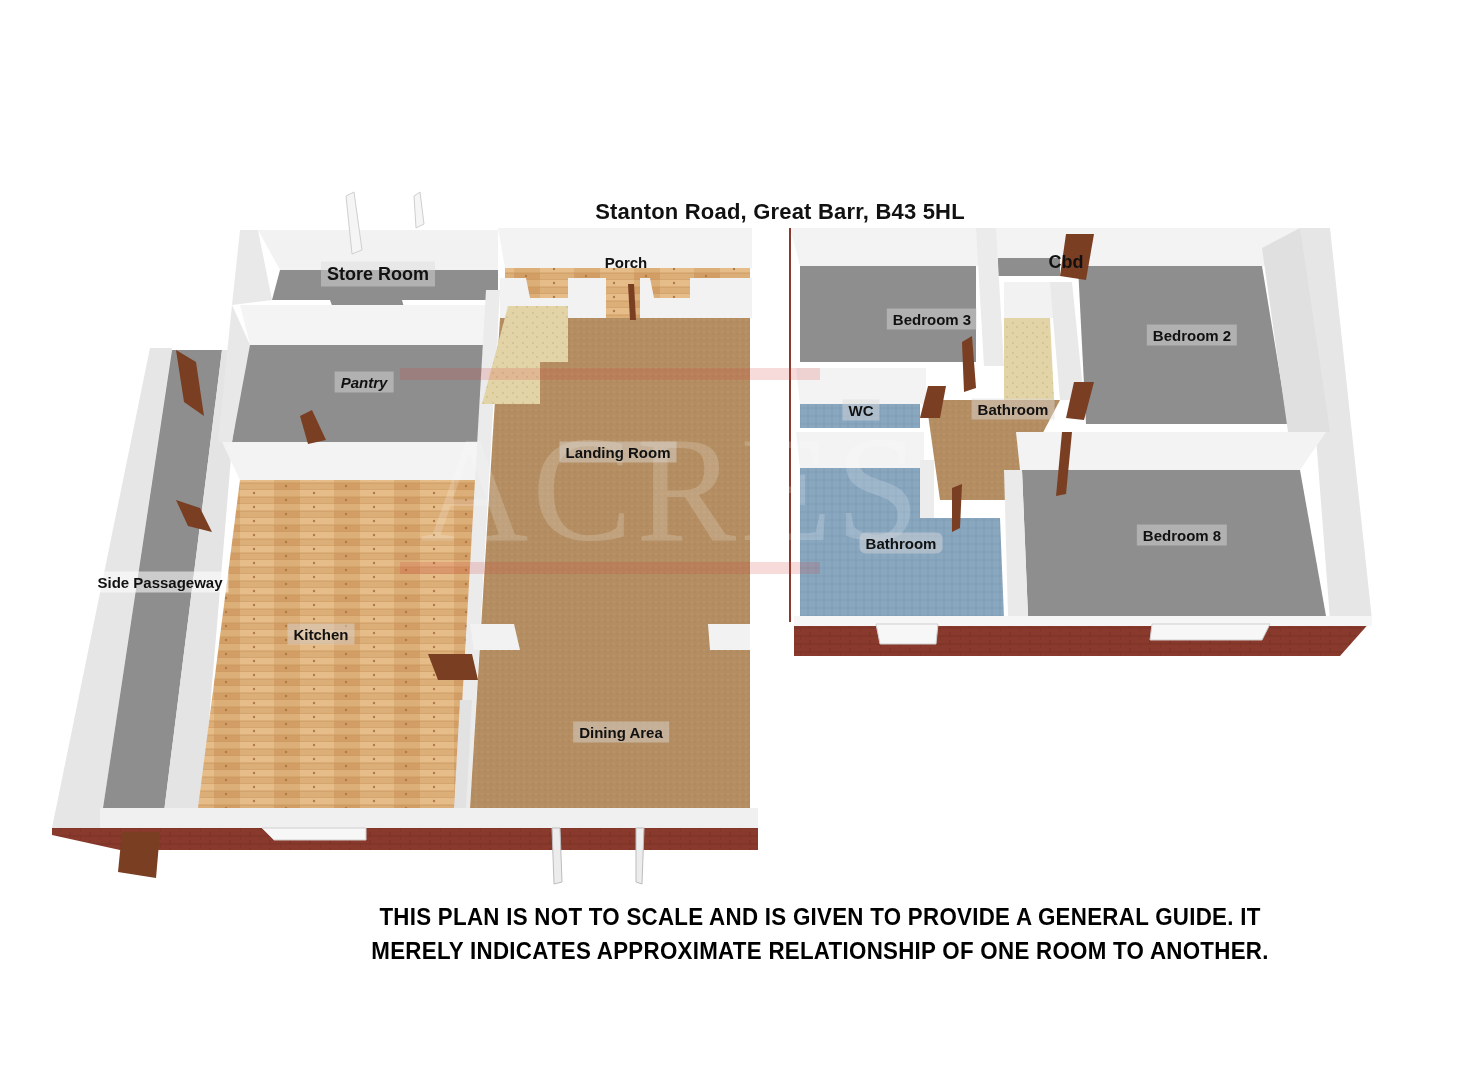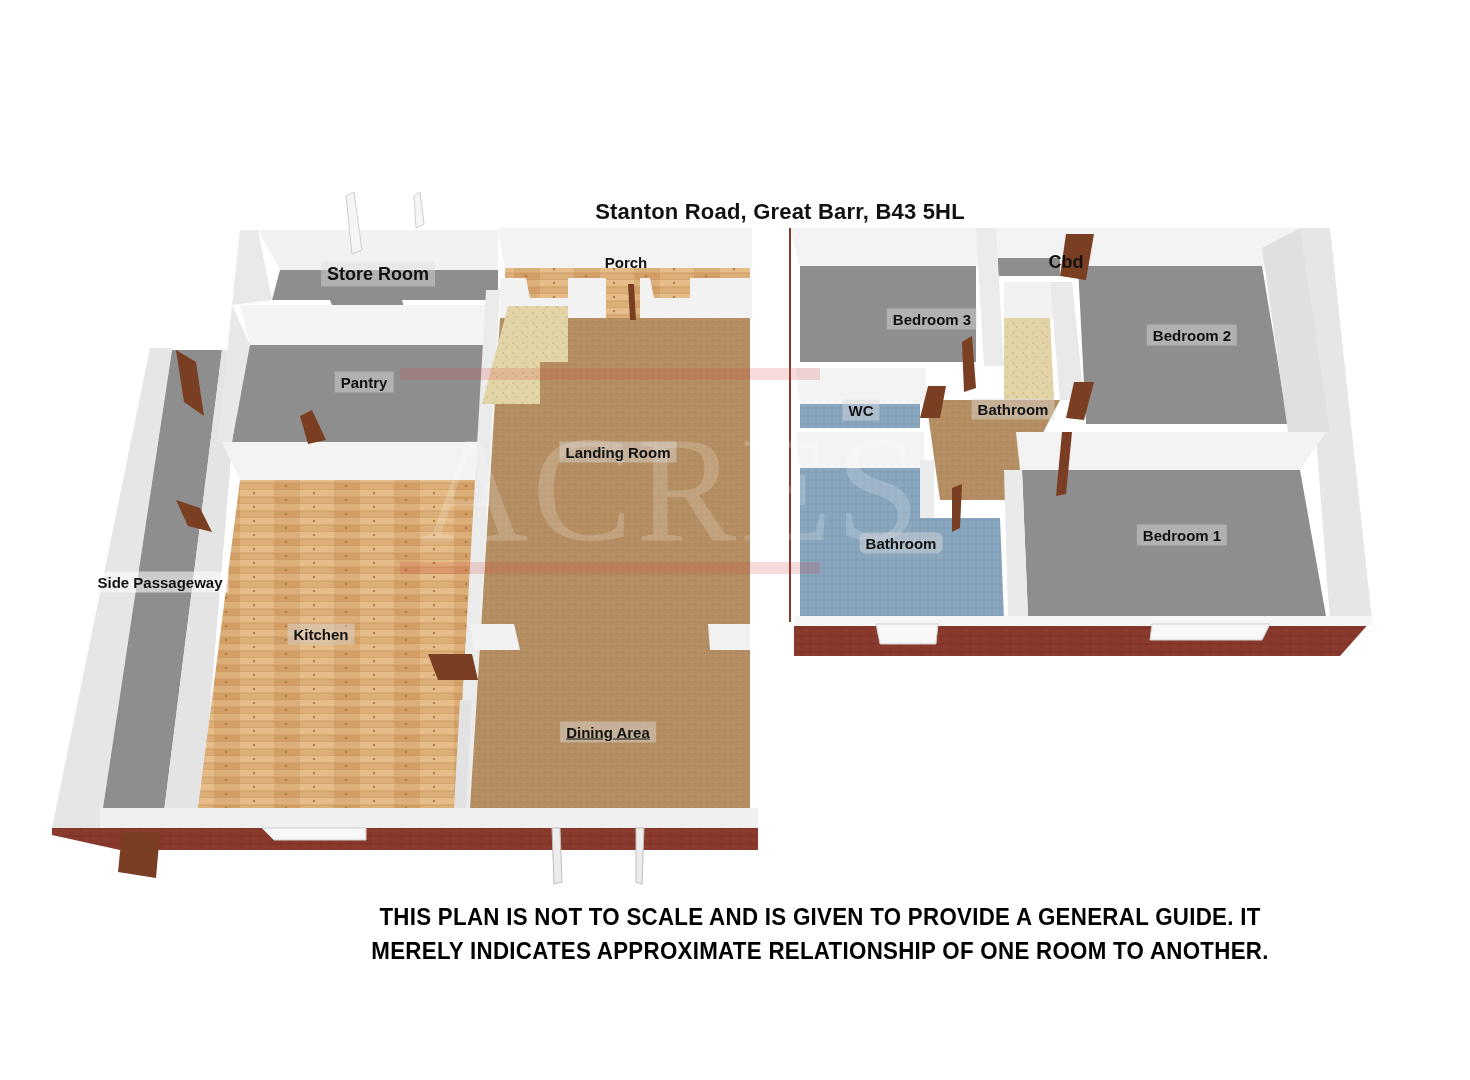--- a/index.html
+++ b/index.html
@@ -163,27 +163,27 @@
     <rect x="400" y="368" width="420" height="12" fill="#d4403a"></rect>
     <rect x="400" y="562" width="420" height="12" fill="#d4403a"></rect>
     <text x="420" y="540" font-family="'Liberation Serif', serif" font-size="150" fill="#ffffff" letter-spacing="4">ACRES</text>
   </g>
 </svg>
 
 <div class="title" style="left:0;width:1560px;">Stanton Road, Great Barr, B43 5HL</div>
 
 <div class="room-label small" style="left:378px; top:274px;">Store Room</div>
 <div class="room-label plain" style="left:626px; top:262px; background:transparent;">Porch</div>
-<div class="room-label" style="left:364px; top:382px;">Pantry</div>
+<div class="room-label" style="left:364px; top:382px;font-style:italic;">Pantry</div>
 <div class="room-label" style="left:618px; top:452px;">Landing Room</div>
 <div class="room-label plain" style="left:160px; top:582px;">Side Passageway</div>
 <div class="room-label" style="left:321px; top:634px;">Kitchen</div>
-<div class="room-label" style="left:608px; top:732px;text-decoration:underline;">Dining Area</div>
+<div class="room-label" style="left:621px; top:732px;">Dining Area</div>
 
 <div class="room-label small plain" style="left:1066px; top:262px; background:transparent;">Cbd</div>
 <div class="room-label" style="left:896px; top:319px;margin-left:36px;">Bedroom 3</div>
 <div class="room-label" style="left:1192px; top:335px;text-align:center;">Bedroom 2</div>
 <div class="room-label" style="left:861px; top:410px;text-align:right;">WC</div>
 <div class="room-label" style="left:1013px; top:409px;">Bathroom</div>
 <div class="room-label" style="left:901px; top:543px;border-radius:6px;">Bathroom</div>
-<div class="room-label" style="left:1182px; top:535px;">Bedroom 1</div>
+<div class="room-label" style="left:1182px; top:535px;">Bedroom 8</div>
 
 <div class="disclaimer">THIS PLAN IS NOT TO SCALE AND IS GIVEN TO PROVIDE A GENERAL GUIDE. IT MERELY INDICATES APPROXIMATE RELATIONSHIP OF ONE ROOM TO ANOTHER.</div>
 
 </body></html>

